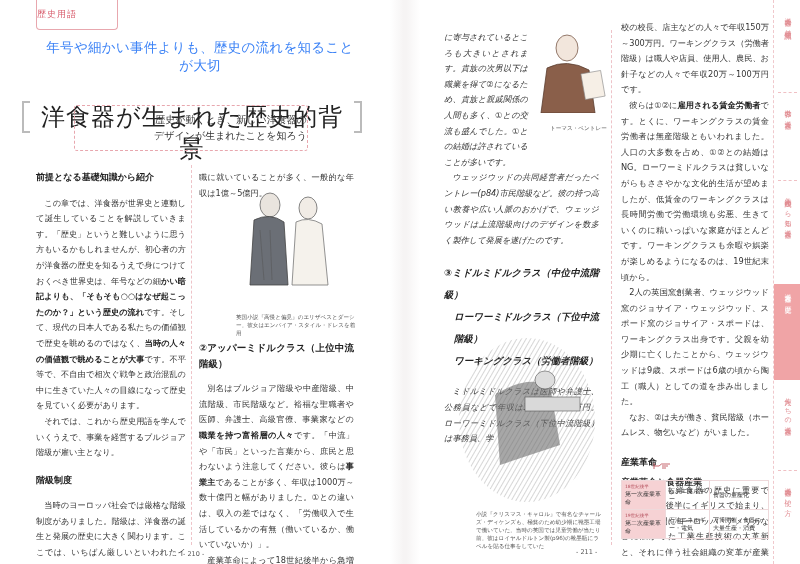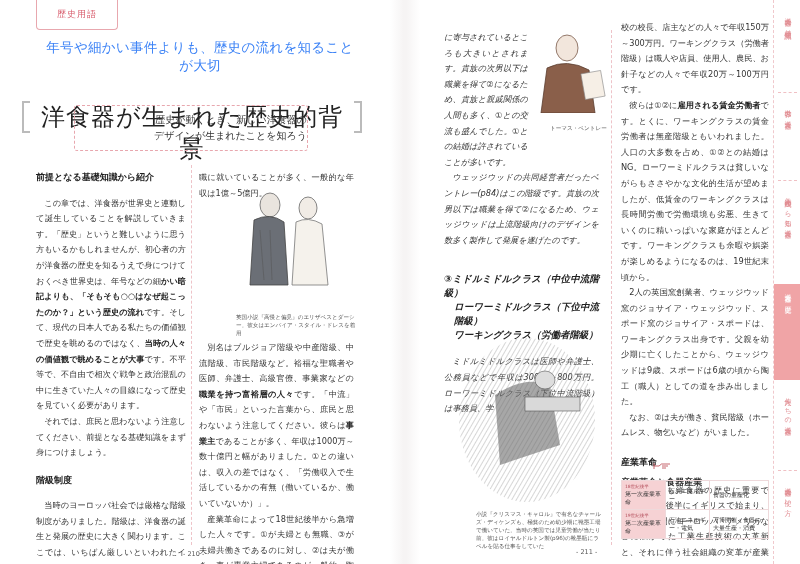--- a/index.html
+++ b/index.html
@@ -7,21 +7,21 @@
   body { font-family: "DejaVu Sans", sans-serif; color: #333; position: relative; }
   .page { position: absolute; top: 0; height: 564px; background: #fff; }
   .page-left { left: 0; width: 400px; }
   .page-right { left: 400px; width: 400px; }
   .gutter { position: absolute; left: 390px; width: 30px; top: 0; height: 564px;
             background: linear-gradient(90deg, #fff 0%, #f6f4f4 45%, #f6f4f4 55%, #fff 100%); }
 
   
   .cat-tab { position: absolute; left: 36px; top: 0; width: 82px; height: 30px;
              border: 1px solid #e8a7ae; border-top: none; border-radius: 0 0 4px 4px;
-             font-size: 9px; color: #d85c6c; text-align: center; line-height: 28px; letter-spacing: 1px; }
+             font-size: 9px; color: #d85c6c; line-height: 28px; letter-spacing: 1px; }
   .kicker { position: absolute; left: 40px; top: 39px; width: 320px; font-family: "DejaVu Serif", serif;
             font-size: 13.5px; color: #3b82f6; text-align: center; letter-spacing: 0.3px; }
   .headline { position: absolute; left: 22px; top: 57px; width: 340px; height: 36px; margin-top: 44px; }
   .bracket { position: absolute; top: 0; width: 8px; height: 32px; border: 2px solid #bbb; }
   .bracket.l { left: 0; border-right: none; }
   .bracket.r { right: 0; border-left: none; }
   .headline .text { position: absolute; left: 12px; right: 12px; top: 0; font-family: "DejaVu Serif", serif;
                     font-size: 24px; color: #222; text-align: center; letter-spacing: 1px; line-height: 32px; }
   .lead-box { position: absolute; left: 74px; top: 105px; width: 234px; height: 46px;
               border: 1px dashed #e8a7ae; border-radius: 3px; text-align: right;
@@ -82,21 +82,21 @@
   <div class="bracket r"></div>
 </div>
 <div class="lead-box">
   <div>歴史が動くとき、新しい洋食器の</div>
   <div>デザインが生まれたことを知ろう</div>
 </div>
 
 <div class="col col-l1">
   <div class="h-sec">前提となる基礎知識から紹介</div>
   <p><span>この章では、洋食器が世界史と連動して誕生していることを解説していきます。「歴史」というと難しいように思う方もいるかもしれませんが、初心者の方が洋食器の歴史を知るうえで身につけておくべき世界史は、年号などの細</span><b>かい暗記よりも、「そもそも○○はなぜ起こったのか？」という歴史の流れ</b><span>です。そして、現代の日本人である私たちの価値観で歴史を眺めるのではなく、</span><b>当時の人々の価値観で眺めることが大事</b><span>です。不平等で、不自由で相次ぐ戦争と政治混乱の中に生きていた人々の目線になって歴史を見ていく必要があります。</span></p>
-  <p>それでは、庶民と思わないよう注意してください、前提となる基礎知識をまず身につけましょう。</p>
+  <p>それでは、これから歴史用語を学んでいくうえで、事業を経営するブルジョア階級が雇い主となり。</p>
   <div class="h-sec" style="margin-top:12px">階級制度</div>
   <p>当時のヨーロッパ社会では厳格な階級制度がありました。階級は、洋食器の誕生と発展の歴史に大きく関わります。ここでは、いちばん厳しいといわれたイギリスの階級制度を紹介します（収入は現在のおおよその価格に換算）。</p>
 
 </div>
 
 <div class="divider-l"></div>
 
 <div class="col col-l2">
   <div>職に就いていることが多く、一般的な年収は1億～5億円。</div>
 </div>
@@ -105,30 +105,31 @@
   <ellipse cx="30" cy="15" rx="10" ry="12" fill="#e9e4de" stroke="#666" stroke-width="0.8"></ellipse>
   <path d="M14 30 Q30 22 44 32 L48 95 L10 95 Z" fill="#6b6f76" stroke="#444" stroke-width="0.8"></path>
   <ellipse cx="68" cy="18" rx="9" ry="11" fill="#f1ece6" stroke="#666" stroke-width="0.8"></ellipse>
   <path d="M56 32 Q68 26 82 34 L88 95 L52 95 Z" fill="#f5f2ec" stroke="#777" stroke-width="0.8"></path>
   <line x1="20" y1="40" x2="24" y2="90" stroke="#555" stroke-width="0.5"></line>
   <line x1="30" y1="40" x2="32" y2="90" stroke="#555" stroke-width="0.5"></line>
 </svg>
 <div class="cap-couple">英国小説『高慢と偏見』のエリザベスとダーシー。彼女はエンパイア・スタイル・ドレスを着用</div>
 
 <div class="col col-l2b">
+  <div class="h-sub" style="margin-top:0">②アッパーミドルクラス（上位中流階級）</div>
   <p><span>別名はブルジョア階級や中産階級、中流階級、市民階級など。裕福な聖職者や医師、弁護士、高級官僚、事業家などの</span><b>職業を持つ富裕層の人々</b><span>です。「中流」や「市民」といった言葉から、庶民と思わないよう注意してください。彼らは</span><b>事業主</b><span>であることが多く、年収は1000万～数十億円と幅がありました。①との違いは、収入の差ではなく、「労働収入で生活しているかの有無（働いているか、働いていないか）」。</span></p>
   <p>産業革命によって18世紀後半から急増した人々です。①が夫婦とも無職、③が夫婦共働きであるのに対し、②は夫が働き、妻が専業主婦であるのが一般的。陶磁器産業を幅広く盛り上げたのは、②の階級での、主婦の急増</p>
 </div>
 
 <div class="folio" style="left:183px; top:550px">- 210 -</div>
 
 <div class="col col-r1">
   <div class="wrap-top">に寄与されているところも大きいとされます。貴族の次男以下は職業を得て②になるため、貴族と親戚関係の人間も多く、①との交流も盛んでした。①との結婚は許されていることが多いです。</div>
-  <p>ウェッジウッドの共同経営者だったベントレー(p84)はこの階級です。貴族の次男以下は職業を得て②になるため、ウェッジウッドは上流階級向けのデザインを数多く製作して発展を遂げたのです。</p>
-  <div class="h-sub" style="margin-top:24px; margin-bottom:12px; line-height:14px">
+  <p>ウェッジウッドの共同経営者だったベントレー(p84)市民階級など。彼の持つ高い教養や広い人脈のおかげで、ウェッジウッドは上流階級向けのデザインを数多く製作して発展を遂げたのです。</p>
+  <div class="h-sub" style="margin-top:14px; margin-bottom:12px; line-height:22px">
     <div>③ミドルミドルクラス（中位中流階級）</div>
     <div style="padding-left:10px">ローワーミドルクラス（下位中流階級）</div>
     <div style="padding-left:10px">ワーキングクラス（労働者階級）</div>
   </div>
   <p>ミドルミドルクラスは医師や弁護士、公務員などで年収は300万～800万円。ローワーミドルクラス（下位中流階級）は事務員、学</p>
 </div>
 
 <svg class="fig-bentley" viewBox="0 0 75 85">
   <ellipse cx="30" cy="20" rx="11" ry="13" fill="#f2e6dc" stroke="#7a5a4a" stroke-width="0.8"></ellipse>
   <path d="M10 40 Q30 30 52 42 L58 85 L4 85 Z" fill="#8a5f4a" stroke="#5a3e30" stroke-width="0.8"></path>

